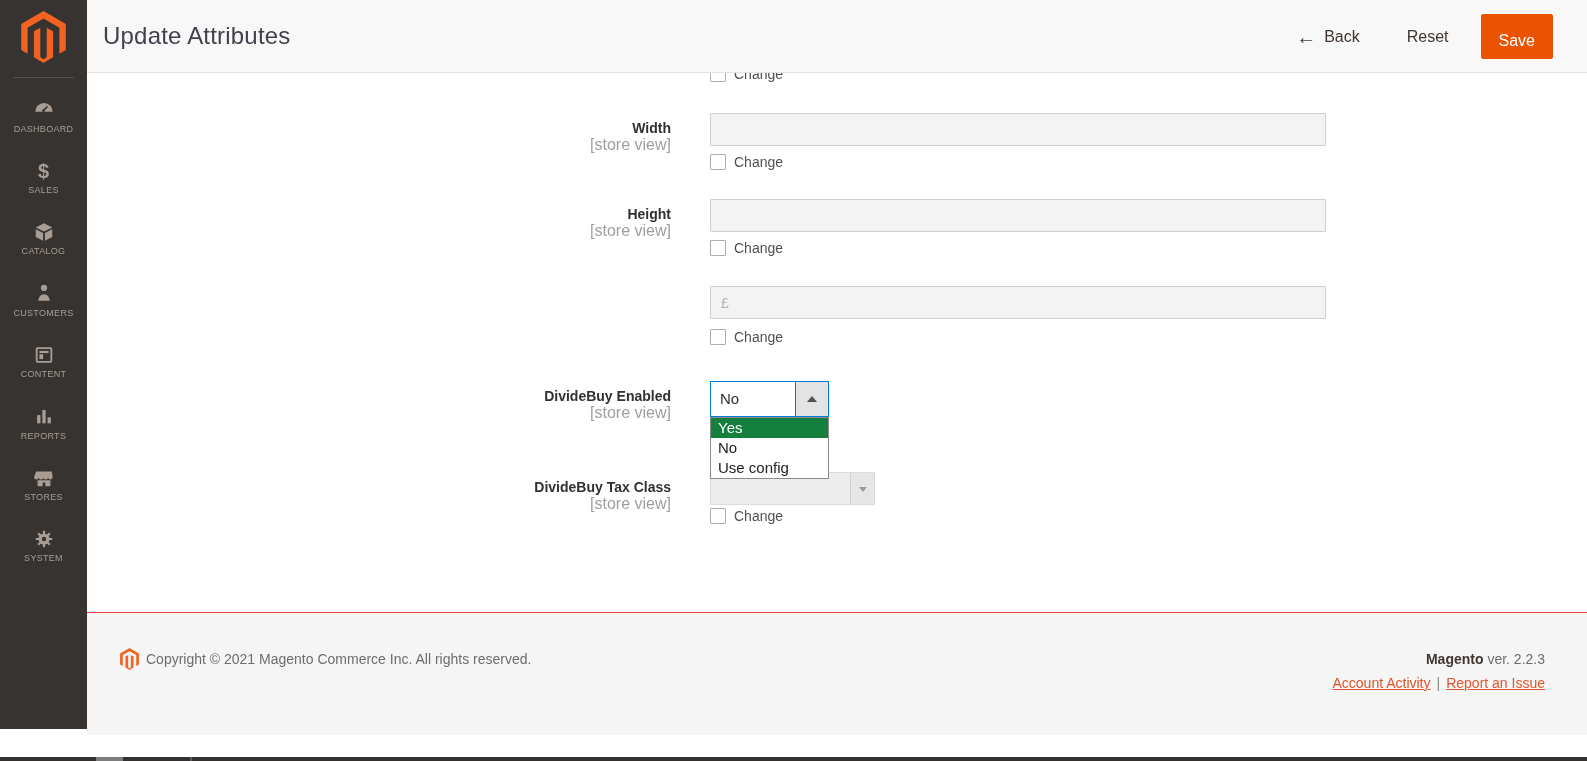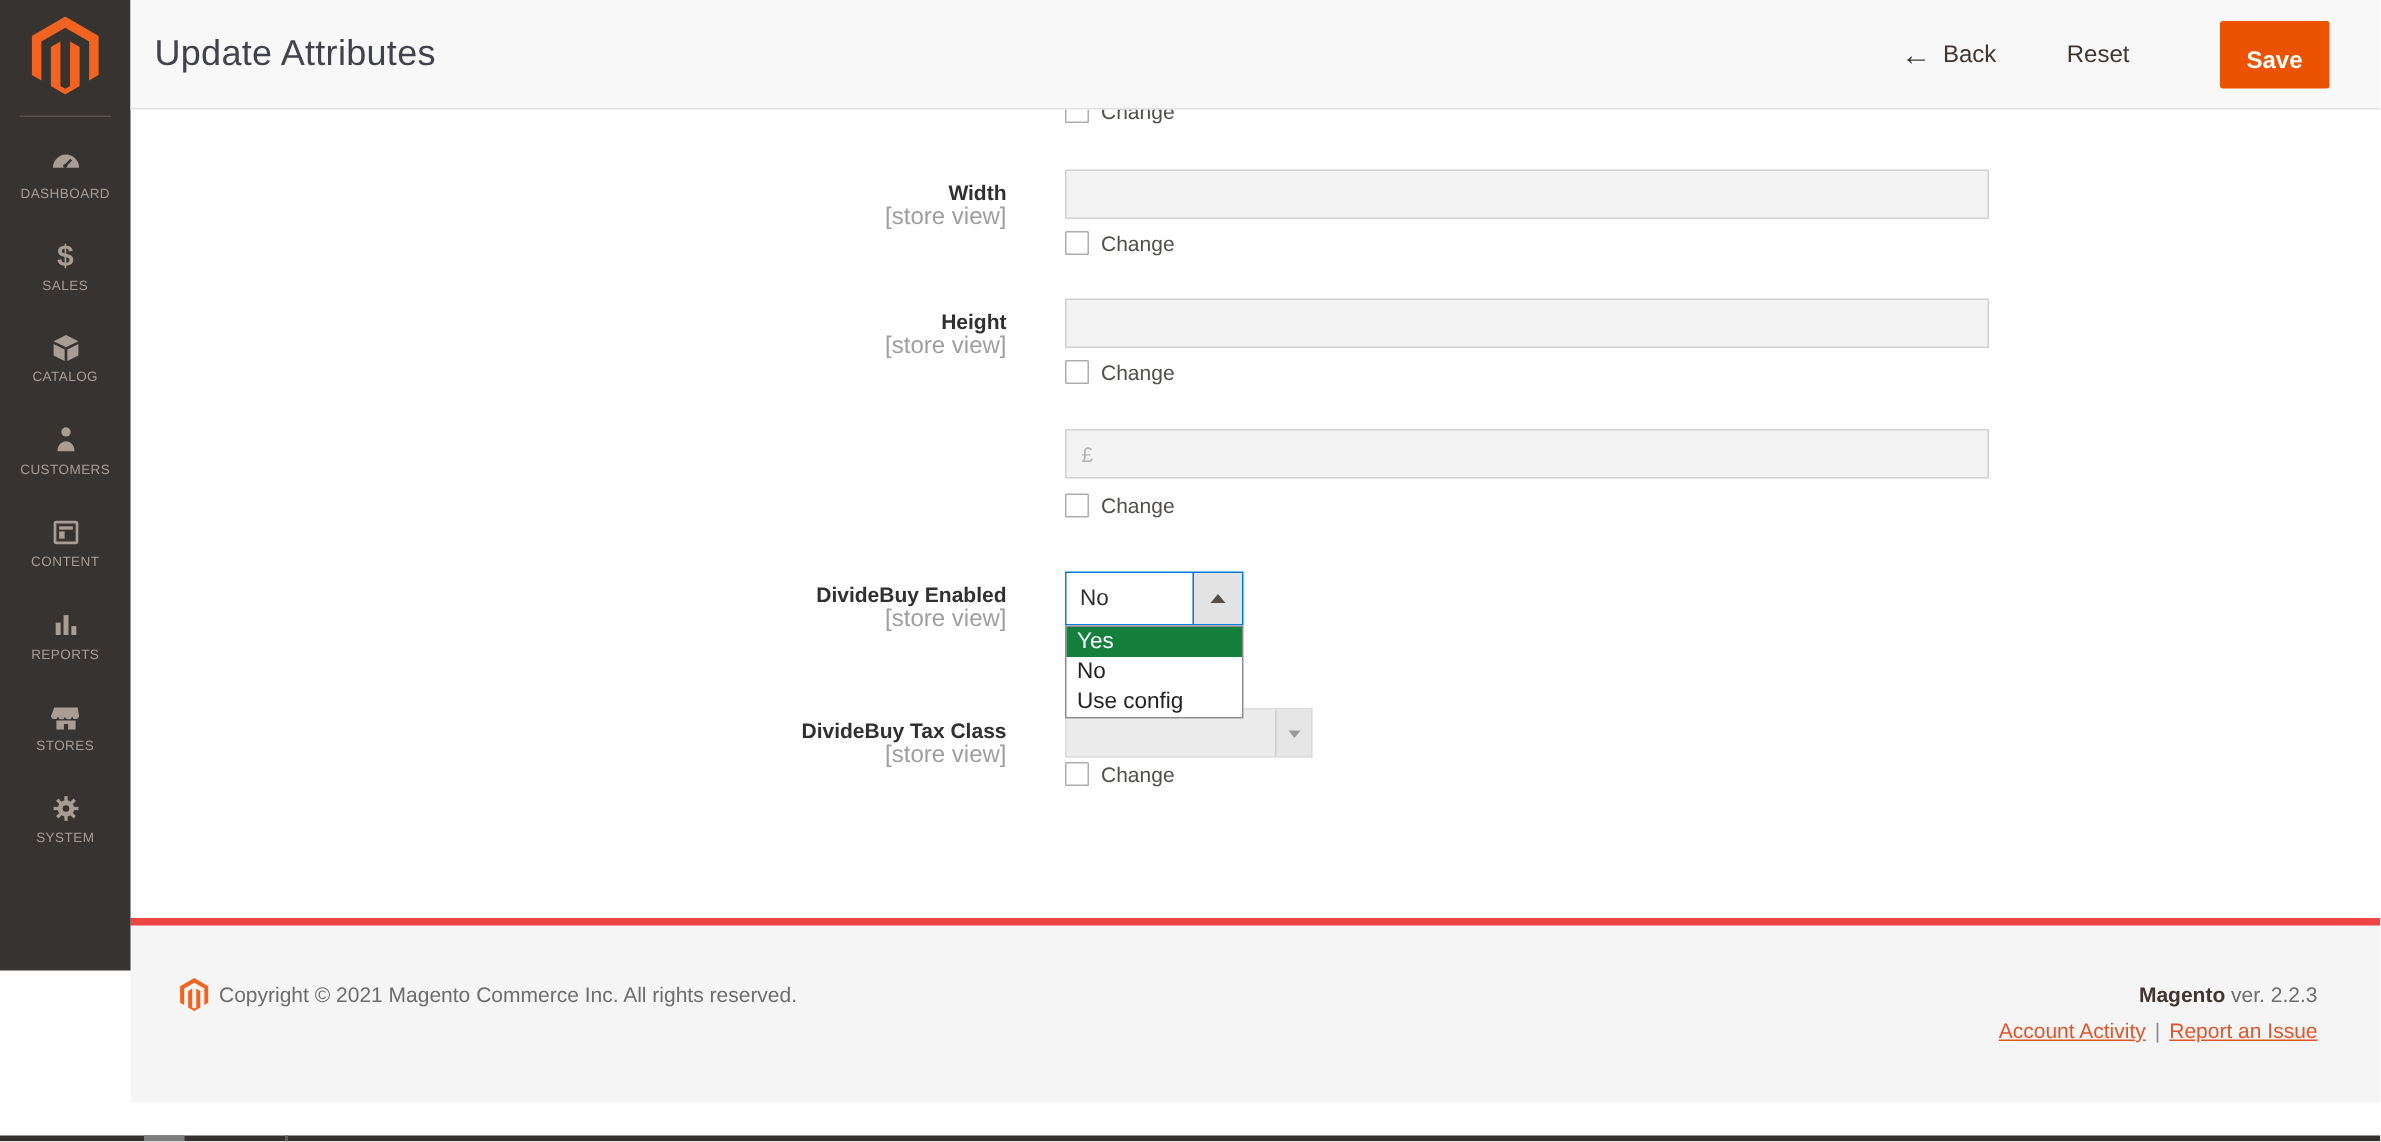--- a/index.html
+++ b/index.html
@@ -4,39 +4,39 @@
 <title>Update Attributes</title>
 <style>
   * { margin:0; padding:0; box-sizing:border-box; }
   html,body { background:#ffffff; }
   #page {
     position:relative; width:1587px; height:761px; overflow:hidden;
     font-family:"Liberation Sans","DejaVu Sans",sans-serif; background:#fff;
   }
 
   
-  .sidebar { position:absolute; left:0; top:0; width:87px; height:647px; background:#373330; z-index:4; }
+  .sidebar { position:absolute; left:0; top:0; width:87px; height:729px; background:#373330; z-index:4; }
   .logo { position:absolute; left:21px; top:11px; width:45px; height:52px; cursor:pointer; }
   .sidebar-divider { position:absolute; left:13px; top:77px; width:61px; height:1px; background:#57514b; }
   .nav { position:absolute; top:85px; left:0; width:87px; }
   .nav-item { height:61.4px; display:flex; flex-direction:column; align-items:center; justify-content:center; cursor:pointer; }
   .nav-icon { height:23px; display:flex; align-items:center; justify-content:center; }
   .nav-icon svg { display:block; }
   .dollar-glyph { font-size:20px; font-weight:700; color:#a79d95; line-height:22px; }
   .nav-label { margin-top:3px; font-size:9px; letter-spacing:.3px; color:#a79d95; text-transform:uppercase; }
 
   
   .header { position:absolute; left:87px; top:0; right:0; height:73px; background:#f8f8f8; border-bottom:1px solid #e3e3e3; z-index:5; }
   .page-title { position:absolute; left:16px; top:22px; font-size:24px; font-weight:400; color:#41424b; letter-spacing:.2px; }
   .header-actions { position:absolute; right:34px; top:0; height:73px; display:flex; align-items:center; }
   .btn-plain { background:none; border:none; font-family:inherit; font-size:16px; color:#41362f; cursor:pointer; display:flex; align-items:center; }
   .btn-back { margin-right:47px; }
   .btn-back .arrow { font-size:20px; margin-right:8px; line-height:16px; color:#41362f; }
   .btn-reset { margin-right:32px; }
-  .btn-save { background:#eb5202; color:#fff; border:1px solid #eb5202; border-radius:2px; font-family:inherit; font-size:16px; font-weight:700; padding:17px 17px; height:45px; cursor:pointer;margin-left:28px; }
+  .btn-save { background:#eb5202; color:#fff; border:1px solid #eb5202; border-radius:2px; font-family:inherit; font-size:16px; font-weight:400; padding:17px 17px; height:45px; cursor:pointer; }
 
   
   .content-bg { position:absolute; left:87px; top:73px; right:0; height:539px; background:#fff; z-index:0; }
   .layer { position:absolute; inset:0; z-index:2; }
 
   .f-label { position:absolute; left:300px; width:371px; text-align:right; }
   .f-label .lbl { display:block; font-size:14px; font-weight:700; color:#303030; line-height:18px; }
   .f-label .scope { display:block; font-size:16px; color:#9e9e9e; line-height:16px; }
 
   .f-input {
@@ -58,21 +58,21 @@
   .options { position:absolute; left:710px; top:417px; width:119px; background:#fff; border:1px solid #8c8c8c; z-index:3; }
   .opt { height:20px; line-height:20px; font-size:15px; color:#222; padding:0 7px; cursor:pointer; white-space:nowrap; }
   .opt.selected { background:#15803d; color:#fff; }
 
   
   .select-disabled { position:absolute; left:710px; top:472px; width:165px; height:33px; background:#ececec; border:1px solid #dbdbdb; z-index:1; }
   .sel-btn-d { position:absolute; right:0; top:0; bottom:0; width:24px; background:#e6e6e6; border-left:1px solid #cfcfcf; }
   .tri-down { position:absolute; left:50%; top:50%; margin:-2px 0 0 -4px; width:0; height:0; border-left:4px solid transparent; border-right:4px solid transparent; border-top:5px solid #9b9b9b; }
 
   
-  .footer { position:absolute; left:87px; top:612px; right:0; height:123px; background:#f5f5f5; border-top:5px solid #ef4444; z-index:1; }
+  .footer { position:absolute; left:87px; top:612px; right:0; height:123px; background:#f5f5f5; border-top:1px solid #ef4444; z-index:1; }
   .footer-logo { position:absolute; left:33px; top:35px; width:19px; height:22px; }
   .copyright { position:absolute; left:59px; top:38px; font-size:14px; color:#6d6d6d; }
   .version-line { position:absolute; right:42px; top:38px; font-size:14px; color:#6d6d6d; }
   .version-line .brand { font-weight:700; color:#41362f; }
   .footer-links { position:absolute; right:42px; top:62px; font-size:14px; color:#8a8a8a;margin-left:47px; }
   .footer-links a { color:#e0552c; text-decoration:underline; cursor:pointer; }
   .footer-links .sep { margin:0 6px; color:#8a8a8a; }
 
   
   .bottom-strip { position:absolute; left:0; top:757px; width:1587px; height:4px; background:#343130; z-index:6; }

